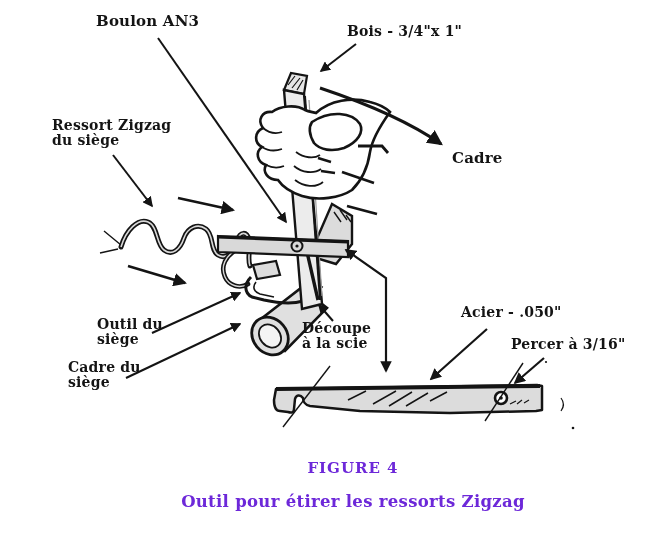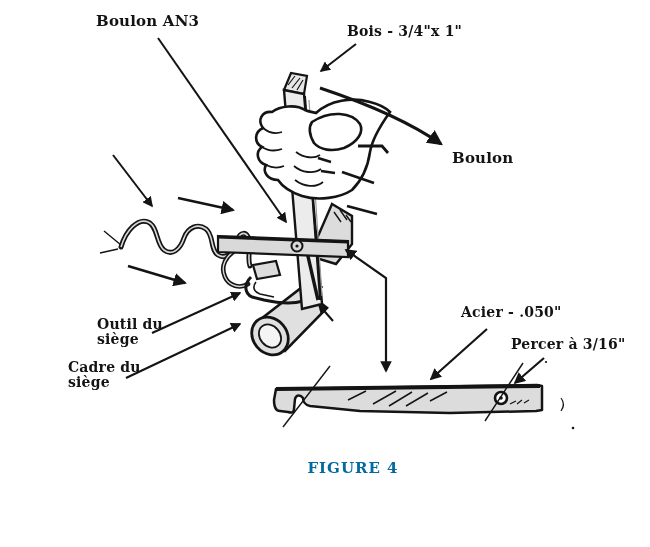--- a/index.html
+++ b/index.html
@@ -10,21 +10,21 @@
   .lbl-boulon{left:96px;top:13px;font-size:15px;}
   .lbl-bois{left:347px;top:24px;}
   .lbl-tirer{left:452px;top:150px;font-size:15px;}
   .lbl-ressort{left:52px;top:118px;}
   .lbl-clip{left:97px;top:317px;}
   .lbl-cadre{left:68px;top:360px;}
   .lbl-decoupe{left:302px;top:321px;}
   .lbl-acier{left:461px;top:305px;}
   .lbl-percer{left:511px;top:337px;}
   .caption{position:absolute;left:353px;transform:translateX(-50%);
-           font-weight:bold;white-space:nowrap;color:#0369a1;}
+           font-weight:bold;white-space:nowrap;color:#6d28d9;}
   .caption-title{top:459px;font-size:15px;letter-spacing:1px;}
   .caption-sub{top:492px;font-size:16.5px;letter-spacing:.3px;}
   svg{position:absolute;left:0;top:0;}
 </style>
 </head>
 <body>
 
 <div id="page">
 
   <svg width="650" height="547" viewBox="0 0 650 547">
@@ -135,23 +135,28 @@
       <path d="M283,427 L330,366" stroke="#141414" stroke-width="1.4"></path>
       <path d="M485,421 L523,363" stroke="#141414" stroke-width="1.4"></path>
       <path d="M561,398 C564,402 564,407 561,411" stroke="#141414" stroke-width="1.2" fill="none"></path>
       <circle cx="546" cy="362" r="1.1" fill="#141414"></circle>
       <circle cx="573" cy="428" r="1.3" fill="#141414"></circle>
     </g>
   </svg>
 
   <div class="lbl lbl-boulon">Boulon AN3</div>
   <div class="lbl lbl-bois">Bois - 3/4"x 1"</div>
-  <div class="lbl lbl-tirer">Boulon</div>
+  <div class="lbl lbl-tirer">Cadre</div>
+  <div class="lbl lbl-ressort">Ressort Zigzag
+du siège</div>
   <div class="lbl lbl-clip">Outil du
 siège</div>
   <div class="lbl lbl-cadre">Cadre du
 siège</div>
+  <div class="lbl lbl-decoupe">Découpe
+à la scie</div>
   <div class="lbl lbl-acier">Acier - .050"</div>
   <div class="lbl lbl-percer">Percer à 3/16"</div>
 
   <div class="caption caption-title">FIGURE 4</div>
+  <div class="caption caption-sub">Outil pour étirer les ressorts Zigzag</div>
 
 </div>
 
 </body></html>

